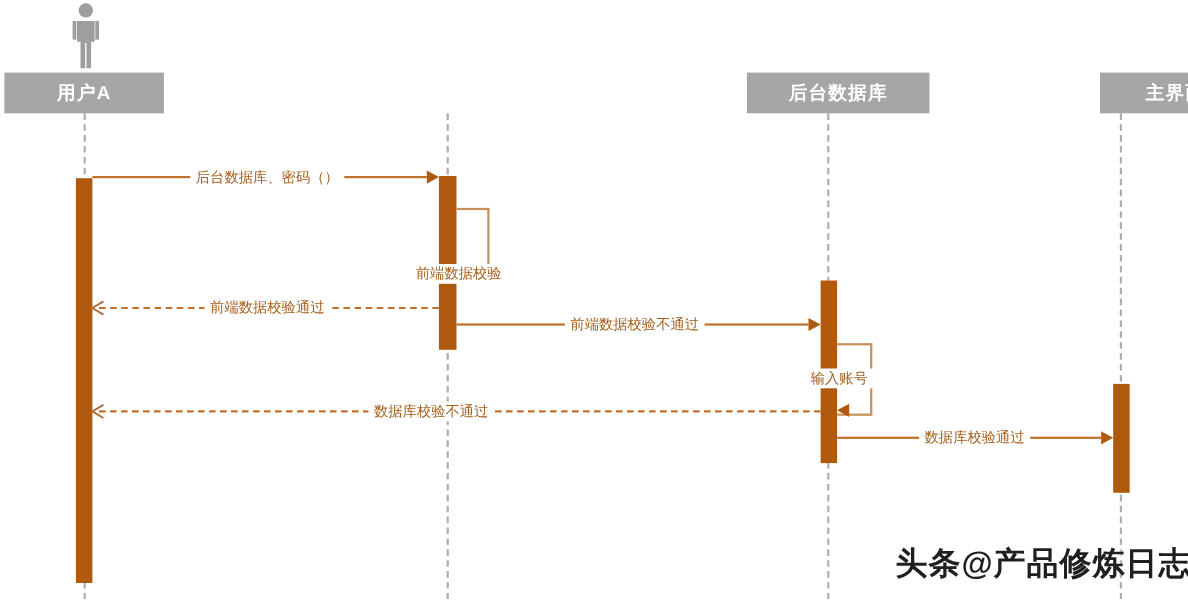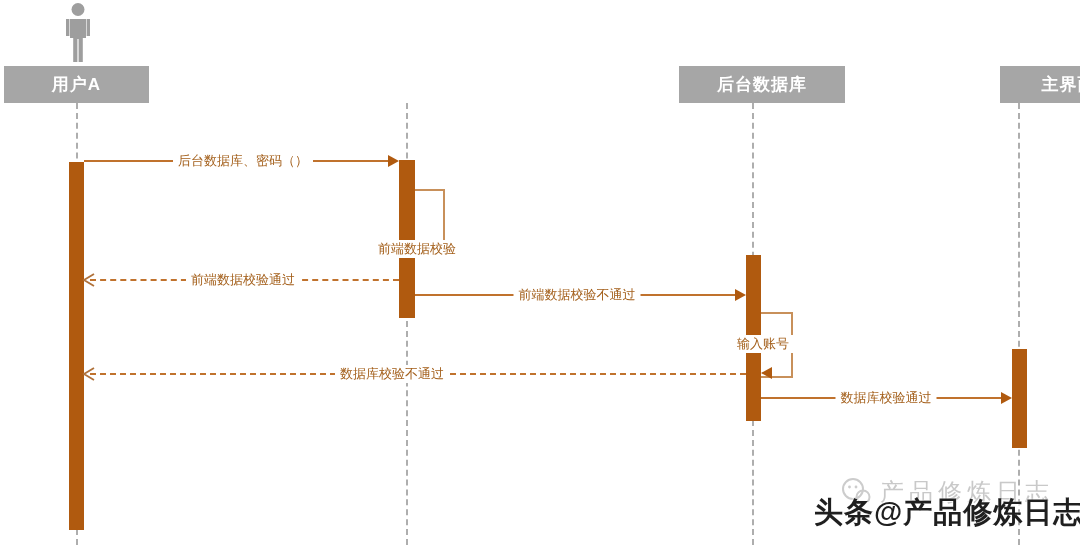--- a/index.html
+++ b/index.html
@@ -95,24 +95,15 @@
   <div class="msg-line dashed" style="left:90px; top:373px; width:656px;"></div>
   <svg class="openarrow" style="left:82px; top:366px;" width="14" height="16" viewBox="0 0 14 16">
     <polyline points="12,2 2,8 12,14" fill="none" stroke="#b0713a" stroke-width="1.8"></polyline>
   </svg>
   <div class="msg-label" style="left:392px; top:374px;">数据库校验不通过</div>
 
   <div class="msg-line" style="left:761px; top:397px; width:240px;"></div>
   <div class="arr-r" style="left:1001px; top:392px;"></div>
   <div class="msg-label" style="left:886px; top:398px;">数据库校验通过</div>
 
-  <div class="wm-light">
-    <svg class="wicon" style="position:static;" width="32" height="30" viewBox="0 0 32 30">
-      <circle cx="13" cy="12" r="10" fill="none" stroke="#cccccc" stroke-width="2"></circle>
-      <circle cx="9.5" cy="10" r="1.4" fill="#cccccc"></circle>
-      <circle cx="16" cy="10" r="1.4" fill="#cccccc"></circle>
-      <circle cx="23" cy="20" r="6.5" fill="none" stroke="#cccccc" stroke-width="2"></circle>
-    </svg>
-    <span>产品修炼日志</span>
-  </div>
   <div class="wm-dark">头条@产品修炼日志</div>
 
 </div>
 
 </body></html>

